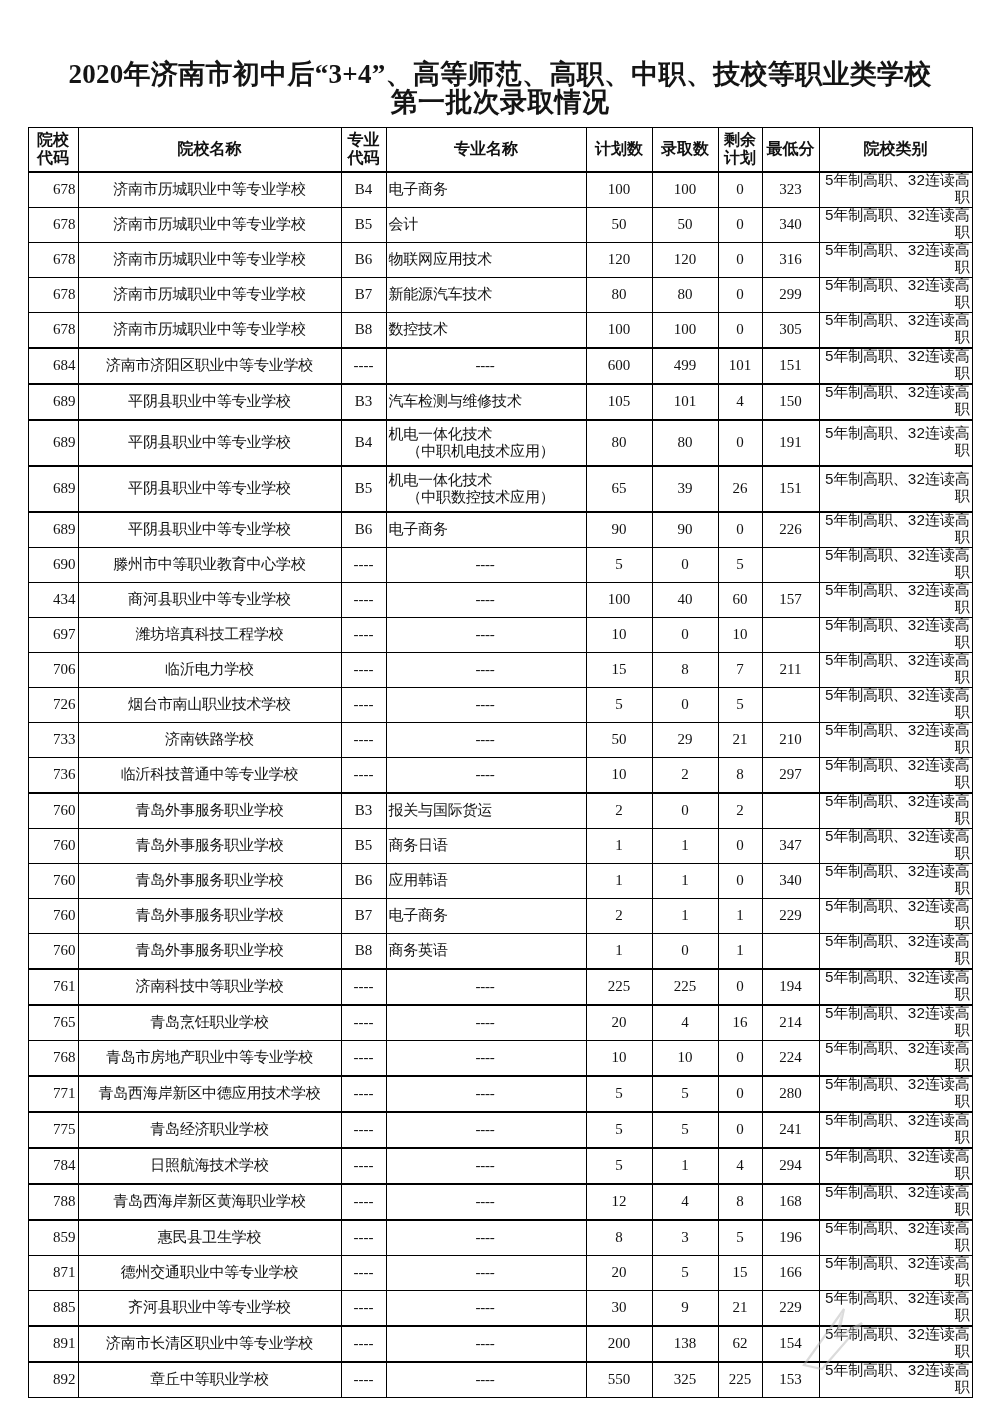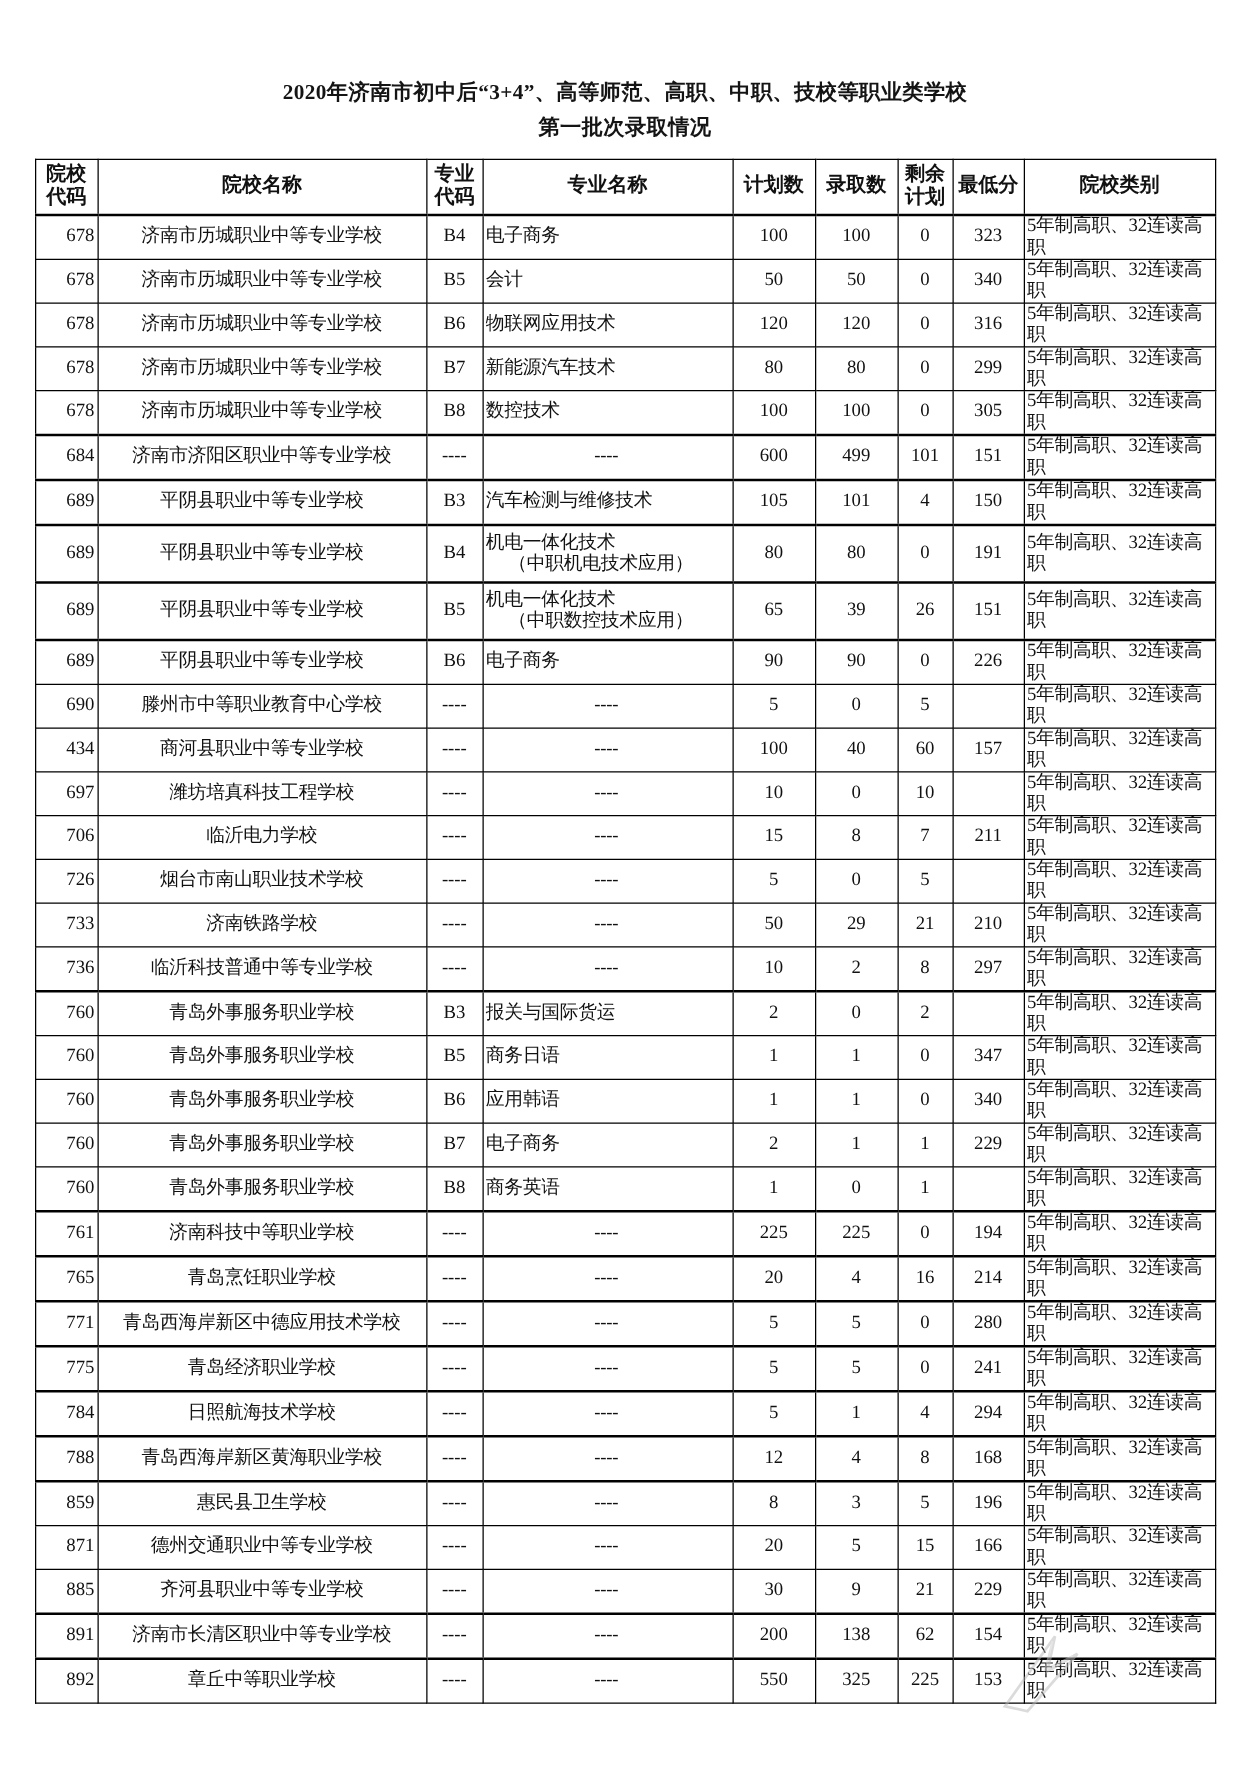--- a/index.html
+++ b/index.html
@@ -19,21 +19,21 @@
   .page {
     width: 1000px;
     height: 1413px;
     padding: 0;
     position: relative;
   }
   .doc-title {
     text-align: center;
     font-family: "Liberation Serif", "DejaVu Serif", serif;
     font-weight: bold;
-    font-size: 17px;
+    font-size: 27px;
     line-height: 28px;
     padding-top: 60px;
     letter-spacing: 0.3px;
     color: #141414;
   }
   .doc-title .line2 { display: block; }
 
   table.grid {
     border-collapse: collapse;
     table-layout: fixed;
@@ -73,21 +73,21 @@
   col.c-remain { width: 44px; }
   col.c-score  { width: 57px; }
   col.c-cat    { width: 153px; }
 
   td.code   { text-align: right; font-size: 16px; }
   td.school { text-align: center; padding-left: 6px; font-size: 16px; letter-spacing: -0.2px; }
   td.mcode  { text-align: center; font-size: 15px; }
   td.major  { text-align: left; padding-left: 4px; font-size: 15px; letter-spacing: -0.2px; }
   td.major.dash { text-align: center; padding-left: 0; }
   td.num    { text-align: center; font-size: 16px; }
-  td.cat    { text-align: left; font-size: 10px; line-height: 12px; color: #2a2a2a; letter-spacing: -0.2px; }
+  td.cat    { text-align: right; font-size: 10px; line-height: 12px; color: #2a2a2a; letter-spacing: -0.2px; font-family: Liberation Mono, monospace; }
 
   tr.r { height: 24px; }
   tr.r-tall { height: 46px; }
   td.major .l1, td.major .l2 { display: block; white-space: nowrap; }
   td.major .l2 { padding-left: 2px; margin-left: 16px; }
 
   
   tr.sep-top > td { border-top: 2px solid #000; }
   .watermark {
     position: absolute;
@@ -408,20 +408,31 @@
           <td class="code">765</td>
           <td class="school">青岛烹饪职业学校</td>
           <td class="mcode">----</td>
           <td class="major dash">----</td>
           <td class="num">20</td>
           <td class="num">4</td>
           <td class="num">16</td>
           <td class="num">214</td>
           <td class="cat">5年制高职、32连读高职</td>
         </tr>
+        <tr class="r">
+          <td class="code">768</td>
+          <td class="school">青岛市房地产职业中等专业学校</td>
+          <td class="mcode">----</td>
+          <td class="major dash">----</td>
+          <td class="num">10</td>
+          <td class="num">10</td>
+          <td class="num">0</td>
+          <td class="num">224</td>
+          <td class="cat">5年制高职、32连读高职</td>
+        </tr>
         <tr class="r sep-top">
           <td class="code">771</td>
           <td class="school">青岛西海岸新区中德应用技术学校</td>
           <td class="mcode">----</td>
           <td class="major dash">----</td>
           <td class="num">5</td>
           <td class="num">5</td>
           <td class="num">0</td>
           <td class="num">280</td>
           <td class="cat">5年制高职、32连读高职</td>

